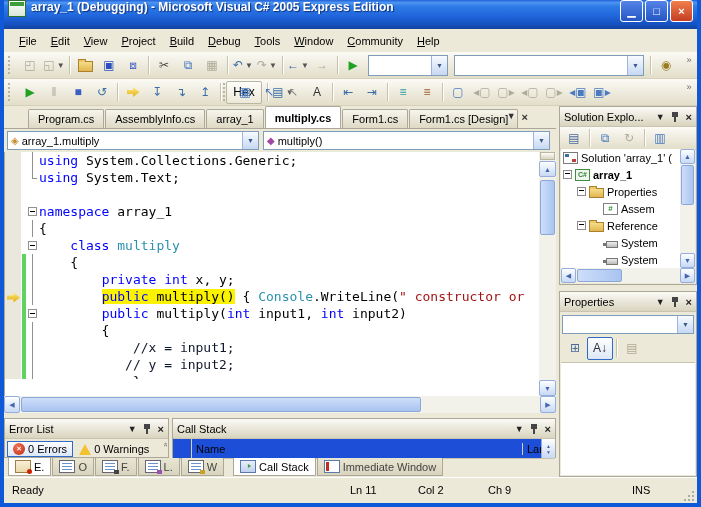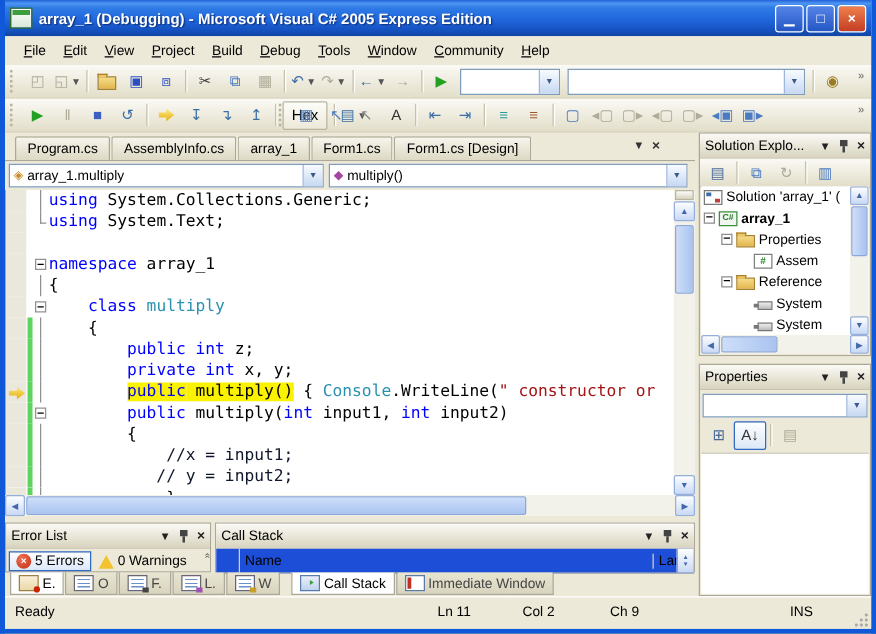--- a/index.html
+++ b/index.html
@@ -3,21 +3,21 @@
 <meta charset="utf-8">
 <style>
   html,body{margin:0;padding:0;background:#555;}
   .win{position:relative;width:701px;height:507px;box-sizing:border-box;
        border-left:4px solid #0F58D8;border-right:4px solid #0F58D8;border-bottom:4px solid #0F58D8;
        background:#ECE9D8;font-family:"Liberation Sans","DejaVu Sans",sans-serif;font-size:11px;color:#000;overflow:hidden;}
   .abs{position:absolute;}
   
   .titlebar{left:0;top:0;width:693px;height:29px;
     background:linear-gradient(180deg,#2160D8 0%,#4D95F2 9%,#2E7BE6 22%,#2066DC 55%,#1450BE 85%,#1243A0 100%);
-    display:flex;align-items:center;padding:0 4px;box-sizing:border-box;}
+    display:flex;align-items:flex-start;padding:0 4px;box-sizing:border-box;}
   .app-icon{width:16px;height:15px;background:linear-gradient(#FDFDFD,#D9E8D9);border:1px solid #2E6E2E;position:relative;flex:none;margin-right:5px;}
   .app-icon::before{content:"";position:absolute;left:1px;top:1px;right:1px;height:4px;background:#3E9E3E;}
   .title-text{color:#fff;font-weight:bold;font-size:12px;text-shadow:1px 1px 1px #103078;white-space:nowrap;overflow:hidden;flex:1;}
   .winbtns{display:flex;gap:2px;flex:none;}
   .wbtn{width:21px;height:20px;border:1px solid #fff;border-radius:3px;color:#fff;font-weight:bold;font-size:11px;
         display:flex;align-items:center;justify-content:center;background:linear-gradient(#5584E8,#2456C4);}
   .wbtn.close{background:linear-gradient(#F0804D,#C43D24);}
   
   .menubar{left:0;top:29px;width:693px;height:23px;display:flex;align-items:center;padding-left:8px;box-sizing:border-box;background:#ECE9D8;}
   .menu-item{padding:3px 7px;cursor:default;}
@@ -40,21 +40,21 @@
   .shp-folder{width:13px;height:9px;background:linear-gradient(#F6DC8A,#E2B64E);border:1px solid #A9812F;position:relative;margin-top:3px;}
   .shp-folder::before{content:"";position:absolute;top:-3px;left:-1px;width:6px;height:2px;background:#EDC966;border:1px solid #A9812F;border-bottom:none;}
   .shp-arrow{width:13px;height:11px;background:linear-gradient(#FFEA85,#E2A900);
      clip-path:polygon(0 32%,50% 32%,50% 5%,100% 50%,50% 95%,50% 68%,0 68%);}
   
   .main{left:0;top:106px;width:693px;height:371px;}
   .editor-col{position:absolute;left:0;top:0;width:552px;height:371px;}
   .vsplit{position:absolute;left:552px;top:0;width:3px;height:371px;background:#ECE9D8;}
   .right-col{position:absolute;left:555px;top:0;width:138px;height:451px;}
   
-  .tabstrip{position:absolute;left:0;top:0;width:552px;height:23px;display:flex;padding-left:8px;box-sizing:border-box;border-bottom:1px solid #ACA899;}
+  .tabstrip{position:absolute;left:0;top:0;width:552px;height:23px;display:flex;padding-left:24px;box-sizing:border-box;border-bottom:1px solid #ACA899;}
   .dtab{height:18px;padding:0 9px;display:flex;align-items:center;border:1px solid #ACA899;border-bottom:none;
         background:linear-gradient(#F7F5EC,#DDD9C4);margin-right:1px;border-radius:2px 2px 0 0;white-space:nowrap;}
   .dtab.active{background:#fff;font-weight:bold;height:21px;position:relative;z-index:2;}
   .ts-btns{position:absolute;right:28px;top:5px;display:flex;gap:6px;color:#333;}
   .tsb{font-size:9px;cursor:default;} .tsb.x{font-size:11px;font-weight:bold;}
   
   .navbar{position:absolute;left:0;top:23px;width:552px;height:23px;background:#ECE9D8;display:flex;align-items:center;}
   .combo{height:19px;background:#fff;border:1px solid #7F9DB9;display:flex;align-items:center;box-sizing:border-box;}
   .combo .cicon{margin:0 3px;font-size:10px;}
   .combo .cval{flex:1;white-space:nowrap;overflow:hidden;}
@@ -367,20 +367,21 @@
 
   <div class="abs main">
 
     <div class="editor-col">
 
       <div class="tabstrip">
         <span style="display:flex;align-items:flex-end;">
             <span class="dtab">Program.cs</span>
             <span class="dtab">AssemblyInfo.cs</span>
             <span class="dtab">array_1</span>
+            <span class="dtab active">multiply.cs</span>
             <span class="dtab">Form1.cs</span>
             <span class="dtab">Form1.cs [Design]</span>
           </span>
       </div>
       <span class="ts-btns">
         <span class="tsb">▼</span>
         <span class="tsb x">×</span>
       </span>
 
       <div class="navbar">
@@ -444,28 +445,20 @@
               </span>
               <span class="ctext"><span class="tok-pl">    </span><span class="tok-kw">class</span><span class="tok-pl"> </span><span class="tok-ty">multiply</span></span>
             </div>
             <div class="cline">
               <span class="cmargin"></span>
               <span class="cgreen on"></span>
               <span class="coutline">
                 <span class="ol-v"></span>
               </span>
               <span class="ctext"><span class="tok-pl">    {</span></span>
-            </div>
-            <div class="cline">
-              <span class="cmargin"></span>
-              <span class="cgreen on"></span>
-              <span class="coutline">
-                <span class="ol-v"></span>
-              </span>
-              <span class="ctext"><span class="tok-pl">        </span><span class="tok-kw">public</span><span class="tok-pl"> </span><span class="tok-kw">int</span><span class="tok-pl"> z;</span></span>
             </div>
             <div class="cline">
               <span class="cmargin"></span>
               <span class="cgreen on"></span>
               <span class="coutline">
                 <span class="ol-v"></span>
               </span>
               <span class="ctext"><span class="tok-pl">        </span><span class="tok-kw">private</span><span class="tok-pl"> </span><span class="tok-kw">int</span><span class="tok-pl"> x, y;</span></span>
             </div>
             <div class="cline">
@@ -538,21 +531,21 @@
           <span class="pt-label">Error List</span>
           <span class="pbtns">
             <span class="pb">▼</span>
             <span class="pin-icon"></span>
             <span class="pb x">×</span>
           </span>
         </div>
         <div class="el-body">
           <span class="elbtn sel">
             <span class="el-ico err">×</span>
-            <span>5 Errors</span>
+            <span>0 Errors</span>
           </span>
           <span class="elbtn">
             <span class="el-ico warn"></span>
             <span>0 Warnings</span>
           </span>
           <span class="el-overflow">»</span>
         </div>
       </div>
       <div class="egap"></div>
 

